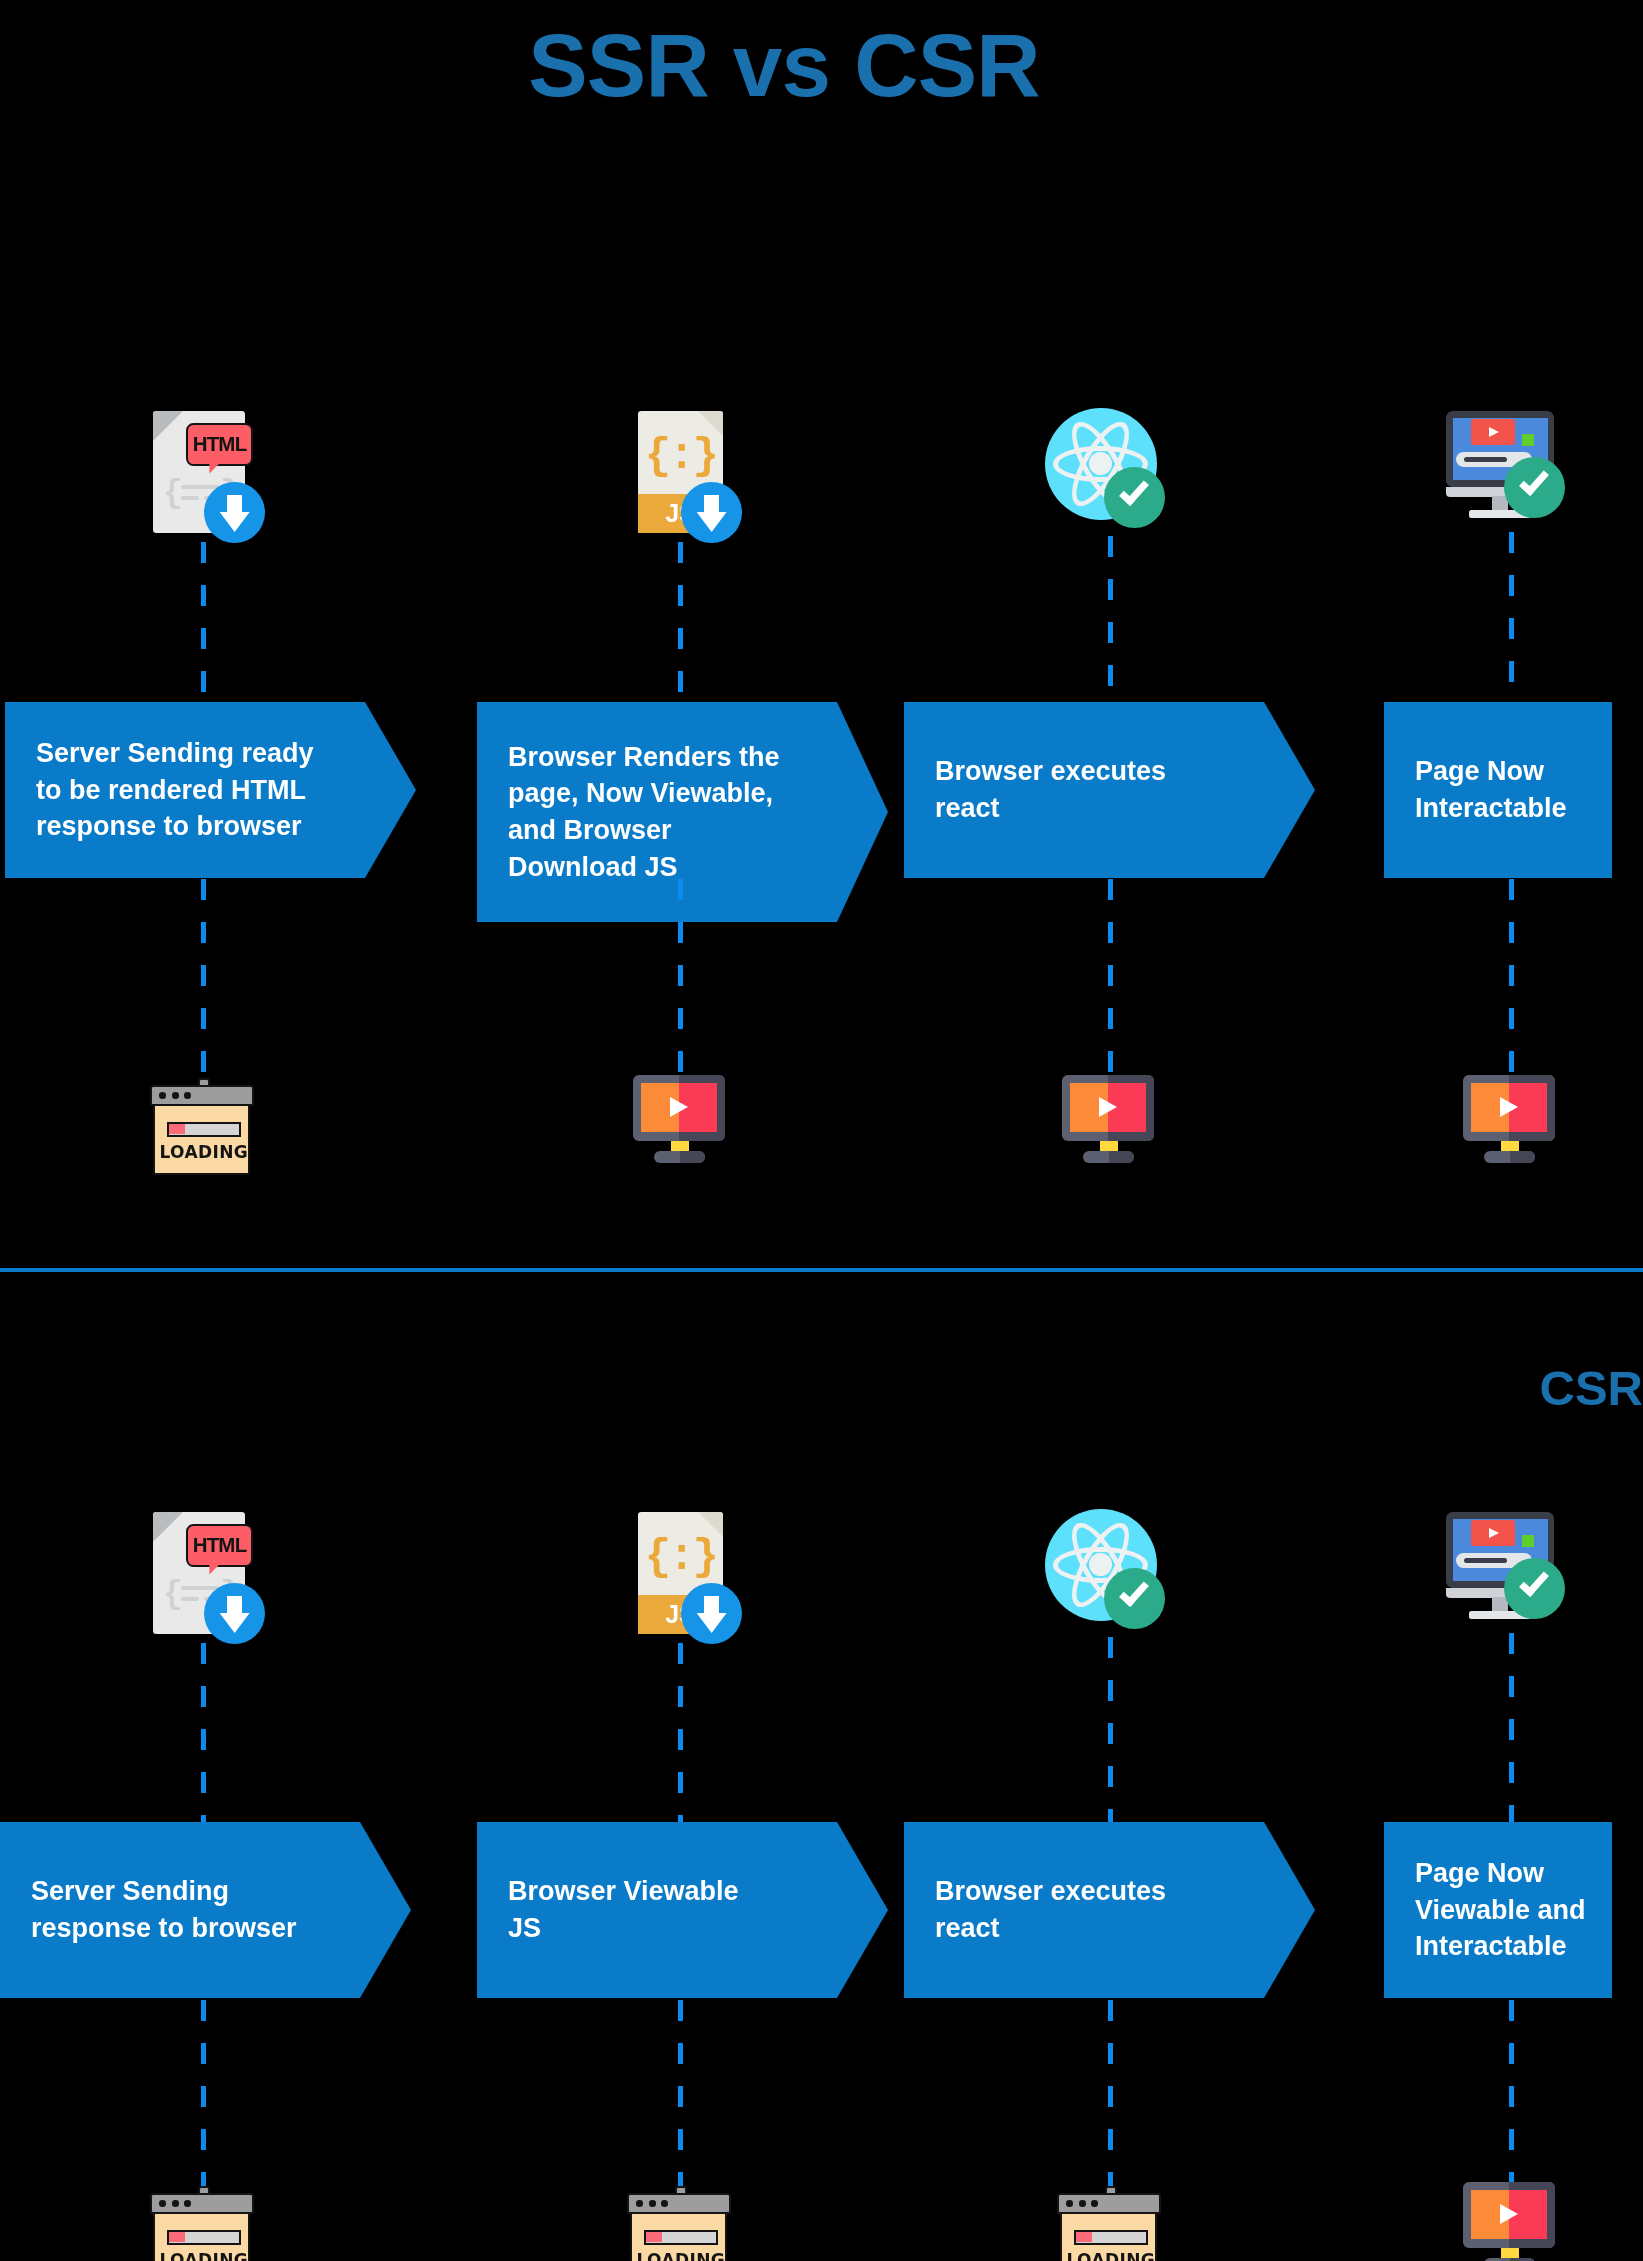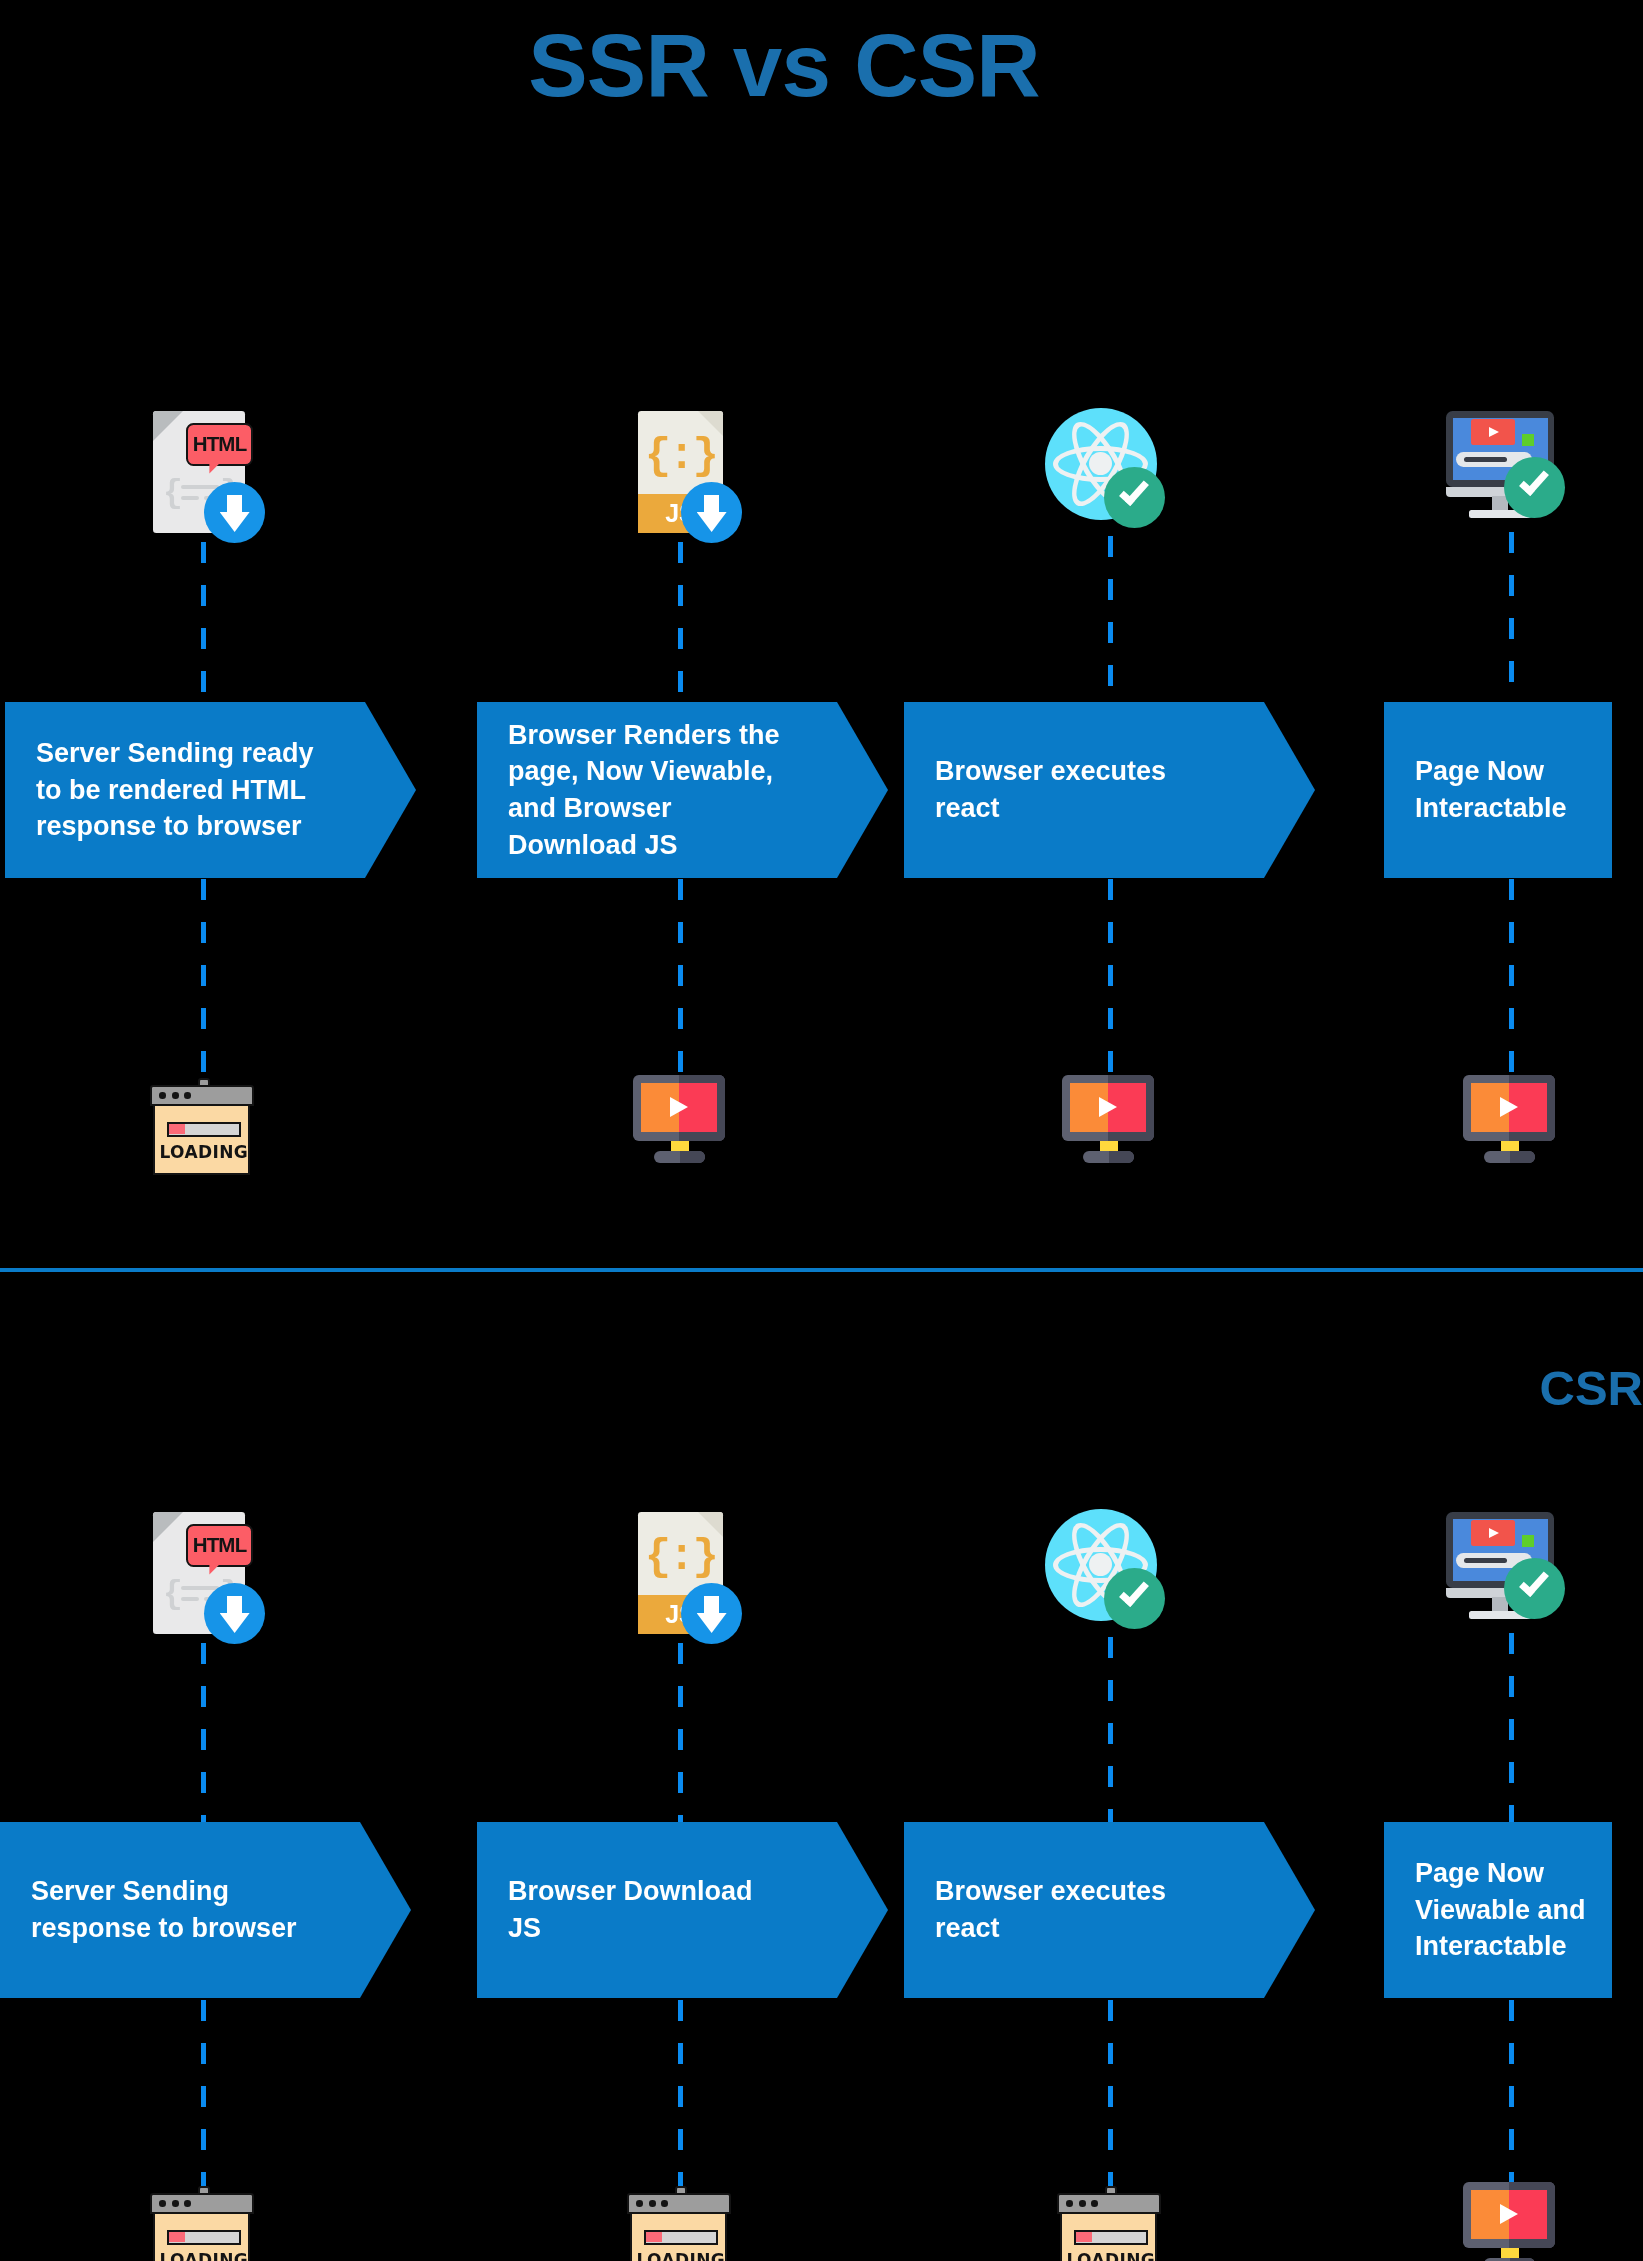--- a/index.html
+++ b/index.html
@@ -346,21 +346,21 @@
   <div class="dash" style="left:201px; top:542px; height:159px;"></div>
   <div class="dash" style="left:678px; top:542px; height:159px;"></div>
   <div class="dash" style="left:1108px; top:536px; height:166px;"></div>
   <div class="dash" style="left:1509px; top:532px; height:169px;"></div>
 
   <div class="flowbox arrow" style="left:5px; top:702px; width:411px; height:176px;">
     <span class="txt">Server Sending ready
 to be rendered HTML
 response to browser</span>
   </div>
-  <div class="flowbox arrow" style="left:477px; top:702px; width:411px; height:176px;">
+  <div class="flowbox arrow" style="left:477px; top:702px; width:411px; height:220px;">
     <span class="txt">Browser Renders the
 page, Now Viewable,
 and Browser
 Download JS</span>
   </div>
   <div class="flowbox arrow" style="left:904px; top:702px; width:411px; height:176px;">
     <span class="txt">Browser executes
 react</span>
   </div>
   <div class="flowbox" style="left:1384px; top:702px; width:228px; height:176px;">
@@ -466,21 +466,21 @@
   <div class="dash" style="left:201px; top:1643px; height:179px;"></div>
   <div class="dash" style="left:678px; top:1643px; height:179px;"></div>
   <div class="dash" style="left:1108px; top:1637px; height:186px;"></div>
   <div class="dash" style="left:1509px; top:1633px; height:189px;"></div>
 
   <div class="flowbox arrow" style="left:0px; top:1822px; width:411px; height:176px;">
     <span class="txt">Server Sending
 response to browser</span>
   </div>
   <div class="flowbox arrow" style="left:477px; top:1822px; width:411px; height:176px;">
-    <span class="txt">Browser Download
+    <span class="txt">Browser Viewable
 JS</span>
   </div>
   <div class="flowbox arrow" style="left:904px; top:1822px; width:411px; height:176px;">
     <span class="txt">Browser executes
 react</span>
   </div>
   <div class="flowbox" style="left:1384px; top:1822px; width:228px; height:176px;">
     <span class="txt">Page Now
 Viewable and
 Interactable</span>

